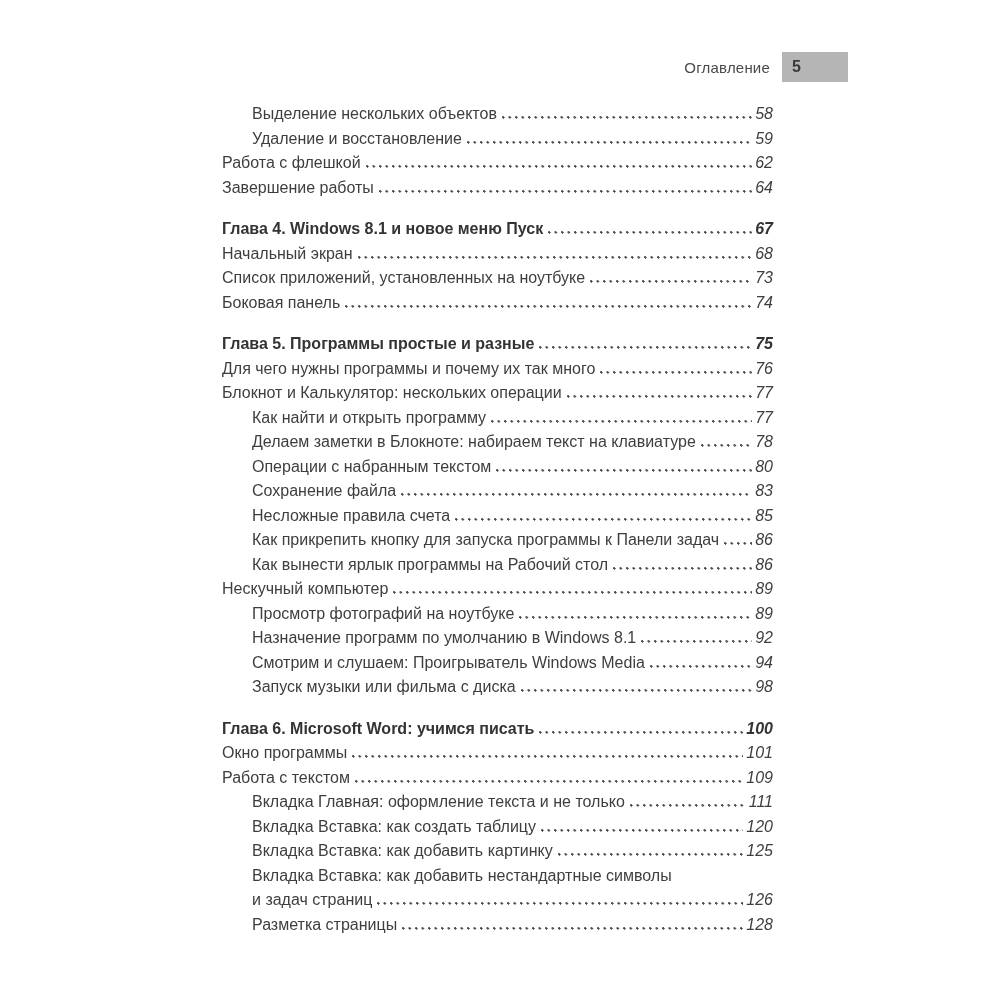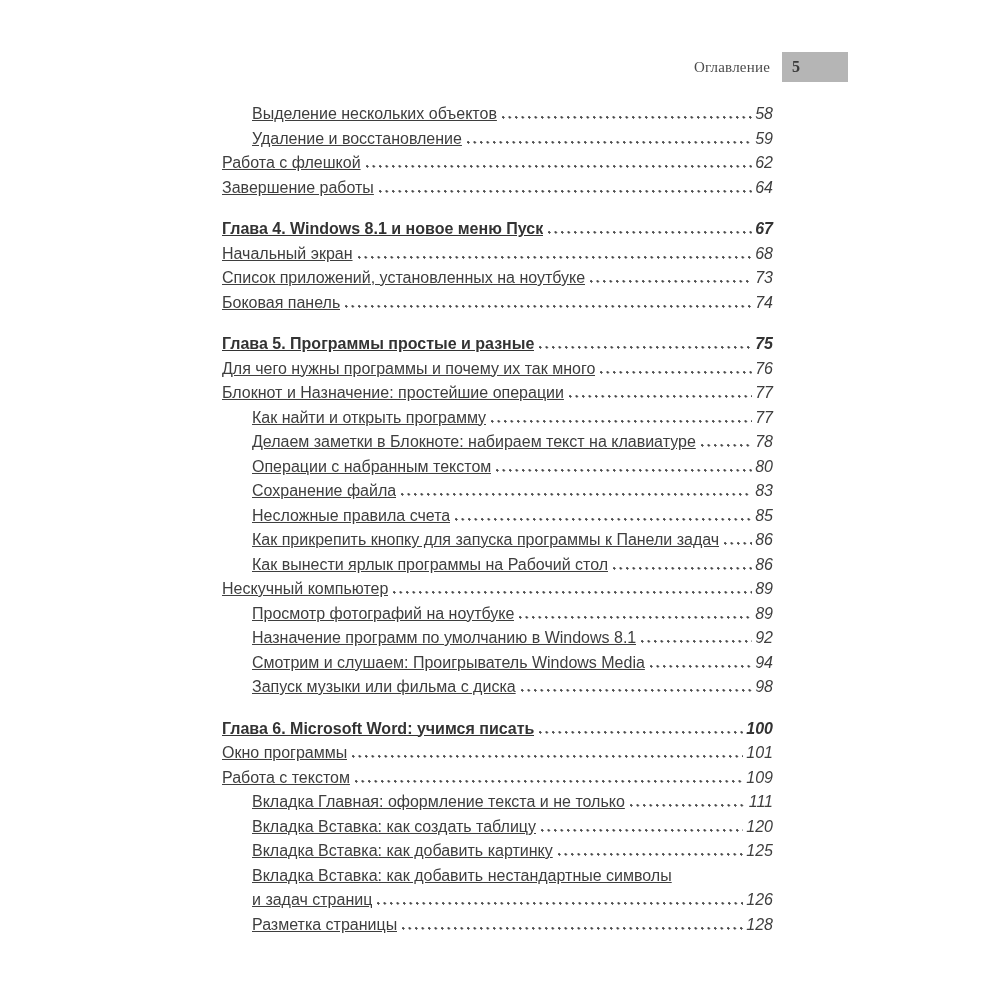--- a/index.html
+++ b/index.html
@@ -8,21 +8,21 @@
     background: #ffffff;
     font-family: "Liberation Sans", sans-serif;
     color: #3e3e3e;
     overflow: hidden;
   }
   .page { position: relative; width: 1000px; height: 1000px; background: #ffffff; }
 
   
   .header {
     position: absolute; top: 52px; left: 0; right: 152px; height: 30px;
-    display: flex; justify-content: flex-end; align-items: center; font-family: Liberation Serif, serif;
+    display: flex; justify-content: flex-end; align-items: center;
   }
   .header-title {
     font-size: 15px; color: #4a4a4a; margin-right: 12px; letter-spacing: .2px;
   }
   .header-pagebox {
     width: 66px; height: 30px; background: #b5b5b5;
     display: flex; align-items: center; box-sizing: border-box; padding-left: 10px;
   }
   .header-pagenum { font-size: 16px; font-weight: bold; color: #3a3a3a; }
 
@@ -31,21 +31,21 @@
     position: absolute; top: 102px; left: 222px; width: 551px;
   }
   .row {
     display: flex; align-items: baseline;
     font-size: 16px; line-height: 24.5px; color: #3e3e3e;
     white-space: nowrap;
   }
   .row.ind1 { padding-left: 30px; }
   .row.bold { font-weight: bold; color: #333333; }
   .row.gap { margin-top: 17px; }
-  .title { flex: 0 1 auto; overflow: hidden; text-decoration: underline; }
+  .title { flex: 0 1 auto; overflow: hidden; }
   .leader {
     flex: 1 1 auto; min-width: 12px; height: 3px; margin: 0 3px 0 5px;
     background-image: radial-gradient(circle at 1.2px 1.4px, #4a4a4a 1.1px, rgba(0,0,0,0) 1.3px);
     background-size: 6.5px 3px; background-repeat: repeat-x; background-position: left bottom;
   }
   .pagenum { flex: 0 0 auto; font-style: italic; }
 </style>
 </head>
 <body>
 
@@ -102,21 +102,21 @@
         <span class="title">Глава 5. Программы простые и разные</span>
         <span class="leader"></span>
         <span class="pagenum">75</span>
       </div>
       <div class="row ind0">
         <span class="title">Для чего нужны программы и почему их так много</span>
         <span class="leader"></span>
         <span class="pagenum">76</span>
       </div>
       <div class="row ind0">
-        <span class="title">Блокнот и Назначение: простейшие операции</span>
+        <span class="title">Блокнот и Калькулятор: нескольких операции</span>
         <span class="leader"></span>
         <span class="pagenum">77</span>
       </div>
       <div class="row ind1">
         <span class="title">Как найти и открыть программу</span>
         <span class="leader"></span>
         <span class="pagenum">77</span>
       </div>
       <div class="row ind1">
         <span class="title">Делаем заметки в Блокноте: набираем текст на клавиатуре</span>

